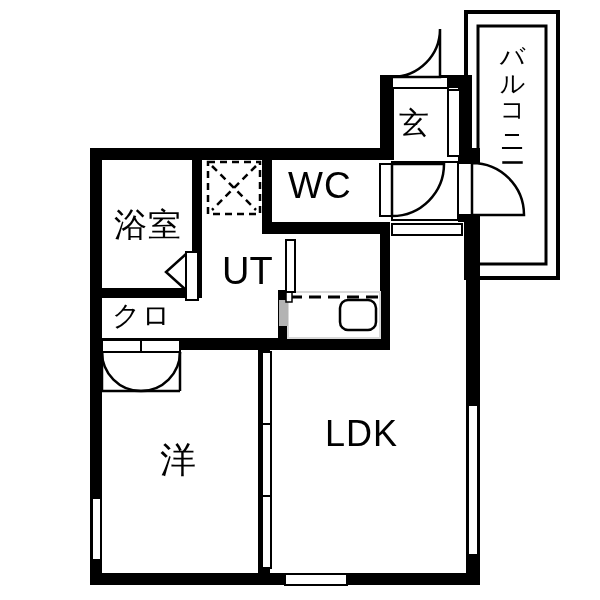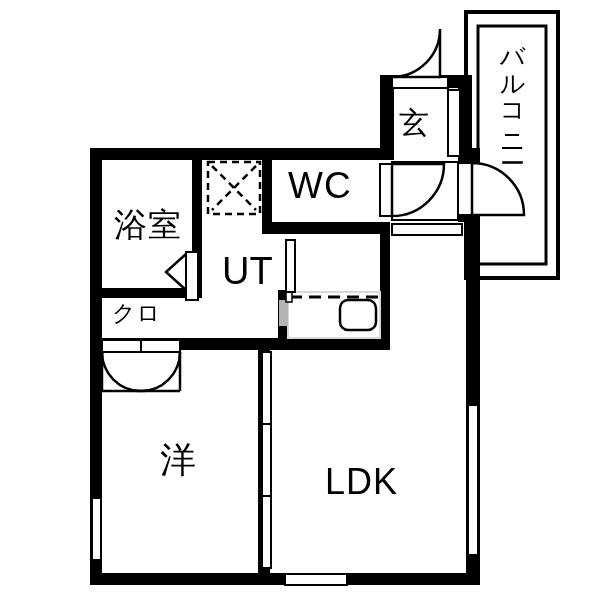--- a/index.html
+++ b/index.html
@@ -25,21 +25,21 @@
     top: 0;
   }
   .roomlabel {
     position: absolute;
     color: #000000;
     white-space: nowrap;
     line-height: 1;
     font-family: "Liberation Sans", sans-serif;
   }
   .lbl-yoku   { font-size: 33px; letter-spacing: 1px; }
-  .lbl-kuro   { font-size: 23px; letter-spacing: 1px; }
+  .lbl-kuro   { font-size: 28px; letter-spacing: 1px; }
   .lbl-ut     { font-size: 38px; letter-spacing: 0px; }
   .lbl-wc     { font-size: 37px; letter-spacing: 1px; }
   .lbl-gen    { font-size: 30px; }
   .lbl-yo     { font-size: 36px; }
   .lbl-ldk    { font-size: 36px; letter-spacing: 1px; }
   .lbl-balc   { font-size: 25px; letter-spacing: 2px; writing-mode: vertical-rl; text-orientation: upright; }
 </style>
 </head>
 <body>
 
@@ -179,17 +179,17 @@
   <div class="roomlabel lbl-kuro" style="left:112px; top:302px;">クロ</div>
 
   <div class="roomlabel lbl-wc" style="left:288px; top:167px;">WC</div>
 
   <div class="roomlabel lbl-ut" style="left:222px; top:252px;">UT</div>
 
   <div class="roomlabel lbl-gen" style="left:399px; top:108px;">玄</div>
 
   <div class="roomlabel lbl-yo" style="left:160px; top:442px;">洋</div>
 
-  <div class="roomlabel lbl-ldk" style="left:325px; top:464px;">LDK</div>
+  <div class="roomlabel lbl-ldk" style="left:325px; top:416px;">LDK</div>
 
   <div class="roomlabel lbl-balc" style="left:500px; top:28px;">バルコニー</div>
 
 </div>
 
 </body></html>

